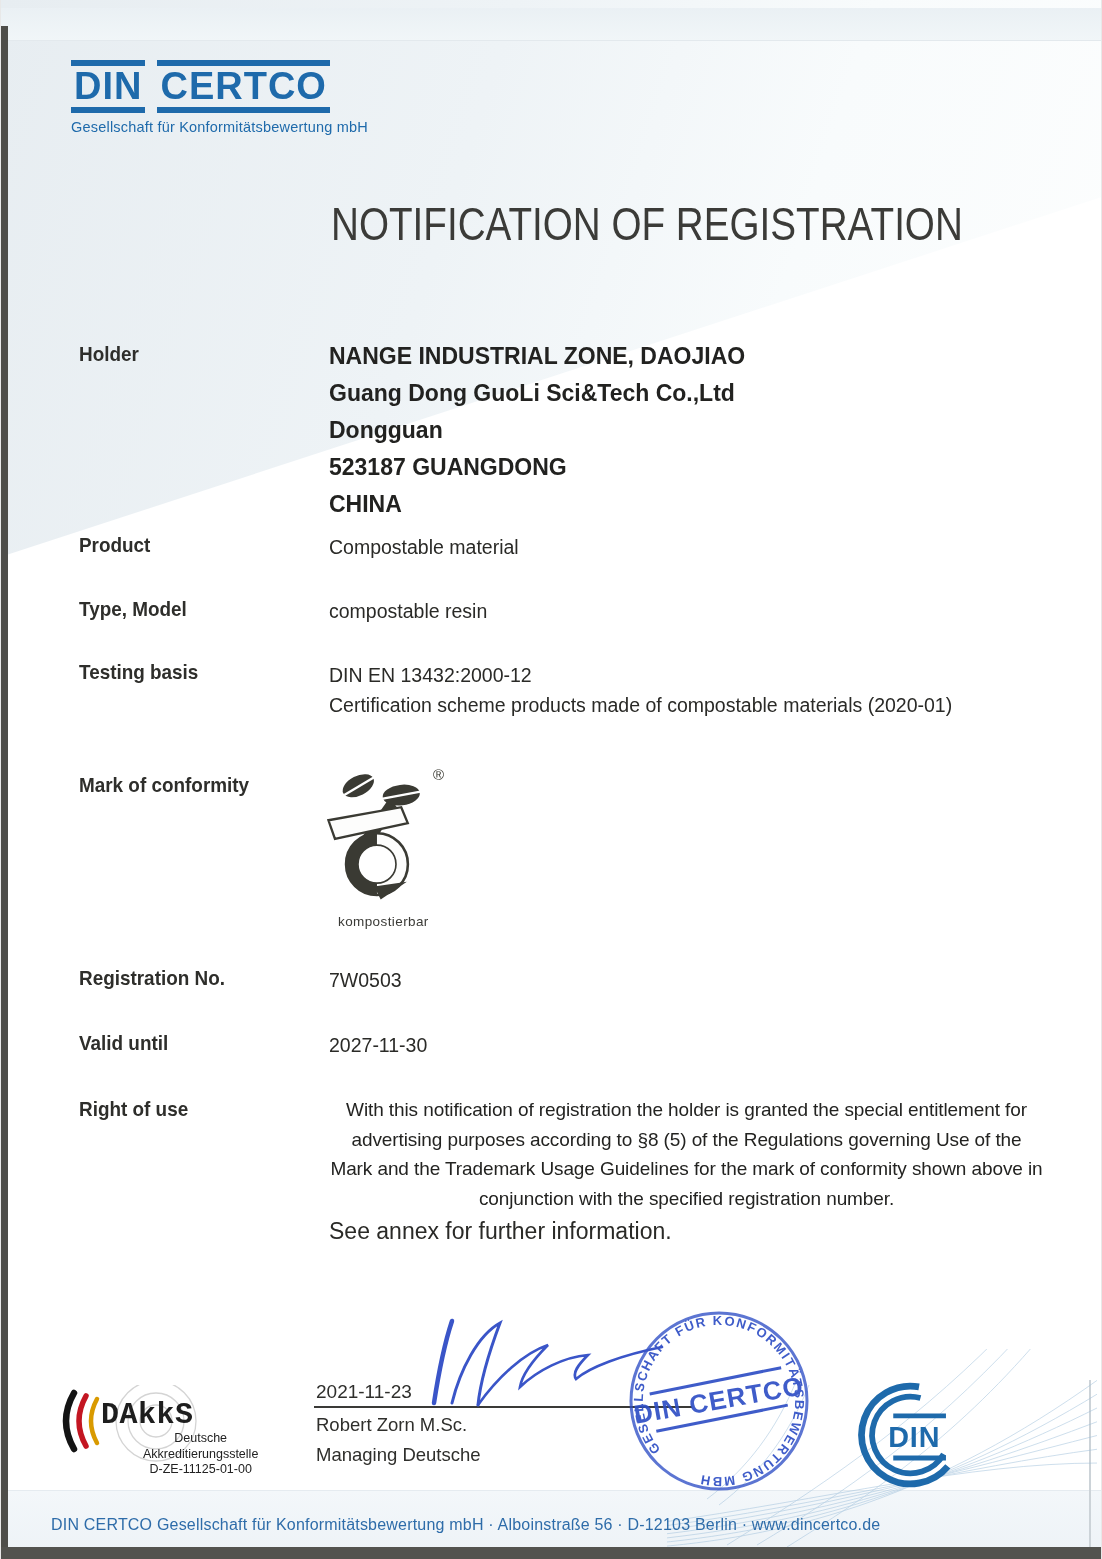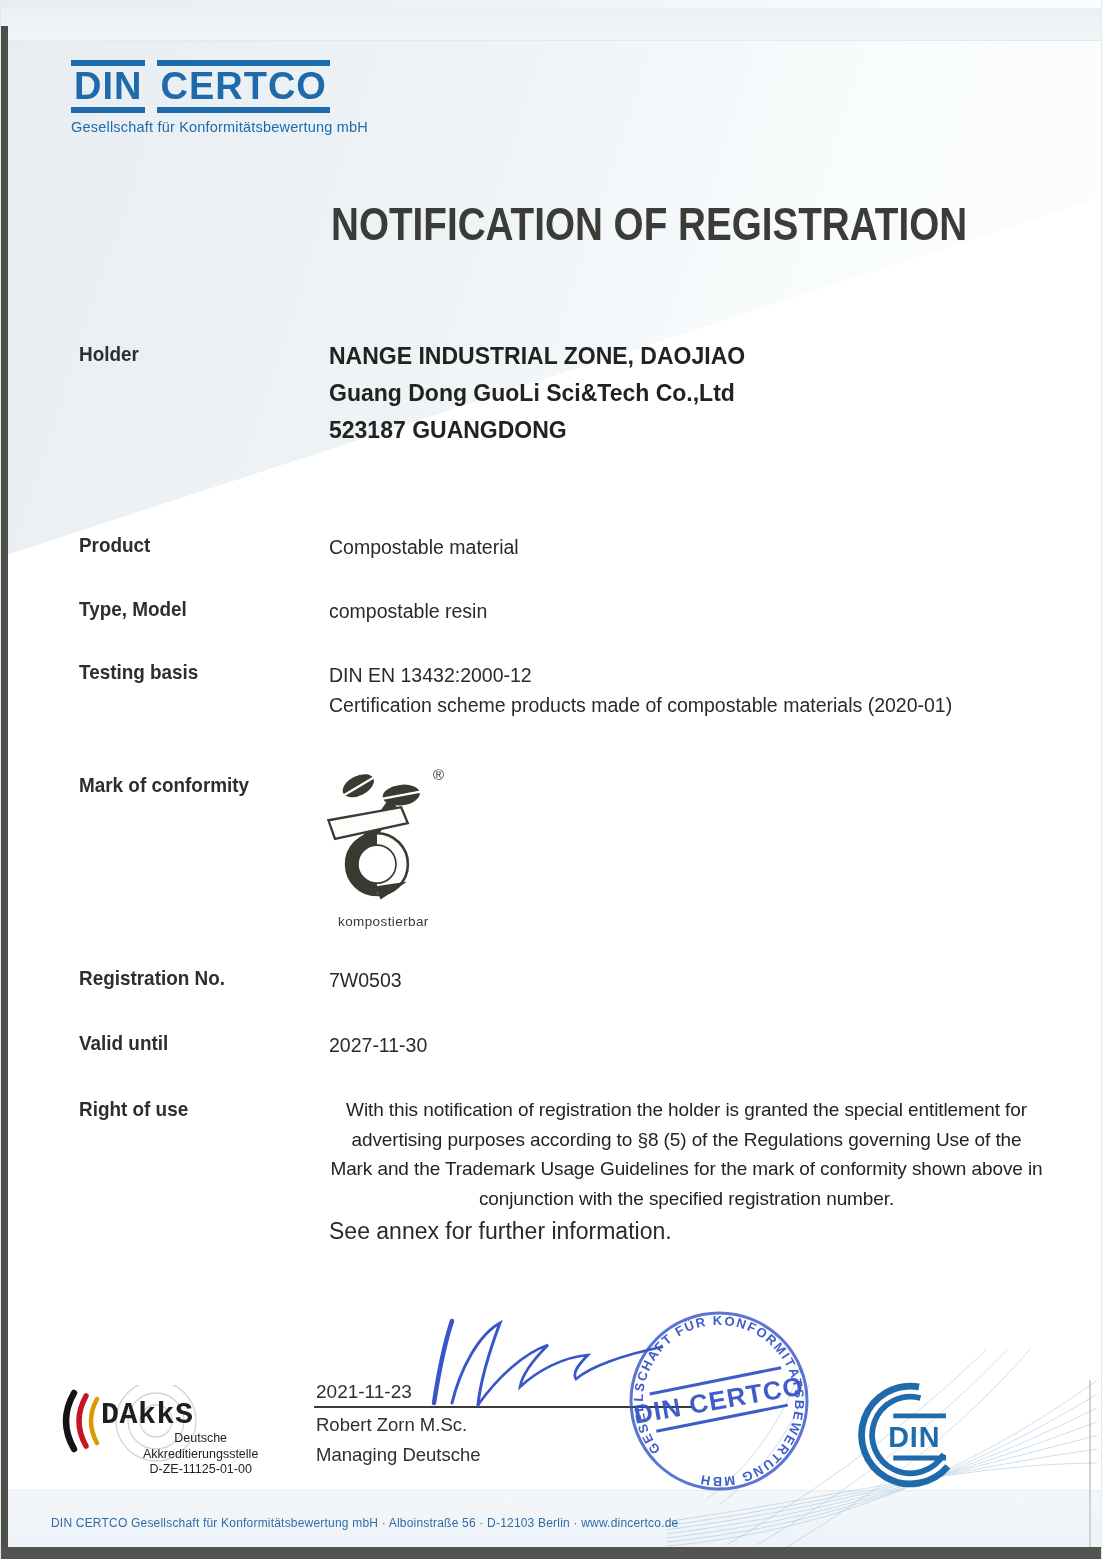--- a/index.html
+++ b/index.html
@@ -20,21 +20,21 @@
   .edge-bottom{position:absolute;left:0;top:1547px;width:100%;height:12px;background:#53534f;z-index:6;}
   .edge-right-line{position:absolute;left:1088px;top:1380px;width:2px;height:168px;background:#ccd3d8;z-index:1;}
 
   
   .brand{position:absolute;left:70px;top:60px;z-index:2;}
   .brand-row{display:flex;gap:12px;align-items:flex-start;}
   .brand-word{display:inline-block;border-top:6px solid #1e6aab;border-bottom:6px solid #1e6aab;
     padding:1px 3px 2px 3px;color:#1e6aab;font-weight:700;font-size:38px;letter-spacing:1px;line-height:1.0;}
   .brand-sub{margin-top:6px;color:#1e6aab;font-size:14.5px;letter-spacing:.2px;}
 
-  .title{position:absolute;left:330px;top:197px;z-index:2;font-size:46px;font-weight:700;
+  .title{position:absolute;left:330px;top:197px;z-index:2;font-size:46px;font-weight:400;
     color:#3b3b38;white-space:nowrap;}
   .title>span{display:inline-block;transform:scaleX(.84);transform-origin:0 50%;letter-spacing:0;}
 
   .label{position:absolute;left:78px;z-index:2;font-weight:700;font-size:21px;color:#2e2e2b;white-space:nowrap;}
   .label>span{display:inline-block;transform:scaleX(.9);transform-origin:0 0;}
   .value{position:absolute;left:328px;z-index:2;font-size:19.5px;color:#28282.5;color:#29292six;color:#2a2a27;}
   .v-line{white-space:nowrap;}
   .holder-lines div{font-weight:700;font-size:23px;line-height:37px;white-space:nowrap;color:#222220;}
   .testing-lines div{font-size:19.5px;line-height:30px;white-space:nowrap;}
   .para{width:715px;font-size:19px;line-height:29.5px;letter-spacing:-.1px;color:#232321;text-align:center;}
@@ -52,21 +52,21 @@
   .stamp{position:absolute;left:613px;top:1296px;z-index:3;opacity:.92;}
 
   .dakks{position:absolute;left:55px;top:1385px;width:250px;height:100px;z-index:2;}
   .dakks svg{position:absolute;left:0;top:0;}
   .dakks-word{position:absolute;left:45px;top:13px;font-family:Liberation Mono, monospace;
     font-weight:700;font-size:30px;color:#1e1e1e;letter-spacing:.5px;}
   .dakks-sub{position:absolute;left:87px;top:46px;font-size:12.5px;line-height:15.5px;color:#222;text-align:center;}
 
   .din-mark{position:absolute;left:852px;top:1376px;z-index:2;}
 
-  .footer-text{position:absolute;left:50px;top:1516px;z-index:2;font-size:12px;color:#2e6ca9;letter-spacing:.2px;white-space:nowrap;}
+  .footer-text{position:absolute;left:50px;top:1516px;z-index:2;font-size:16px;color:#2e6ca9;letter-spacing:.2px;white-space:nowrap;}
 
   .guilloche{position:absolute;right:4px;bottom:10px;z-index:1;}
 </style>
 </head>
 <body>
 
 <div class="page">
 
   <div class="bg-swoosh"></div>
   <div class="bg-topband"></div>
@@ -82,21 +82,23 @@
     </div>
     <div class="brand-sub">Gesellschaft für Konformitätsbewertung mbH</div>
   </div>
 
   <div class="title"><span>NOTIFICATION OF REGISTRATION</span></div>
 
   <div class="label" style="top:342px"><span>Holder</span></div>
   <div class="value holder-lines" style="top:338px">
     <div>NANGE INDUSTRIAL ZONE, DAOJIAO</div>
     <div>Guang Dong GuoLi Sci&amp;Tech Co.,Ltd</div>
+    <div>Dongguan</div>
     <div>523187 GUANGDONG</div>
+    <div>CHINA</div>
   </div>
 
   <div class="label" style="top:533px"><span>Product</span></div>
   <div class="value v-line" style="top:536px">Compostable material</div>
 
   <div class="label" style="top:597px"><span>Type, Model</span></div>
   <div class="value v-line" style="top:600px">compostable resin</div>
 
   <div class="label" style="top:660px"><span>Testing basis</span></div>
   <div class="value testing-lines" style="top:660px">

